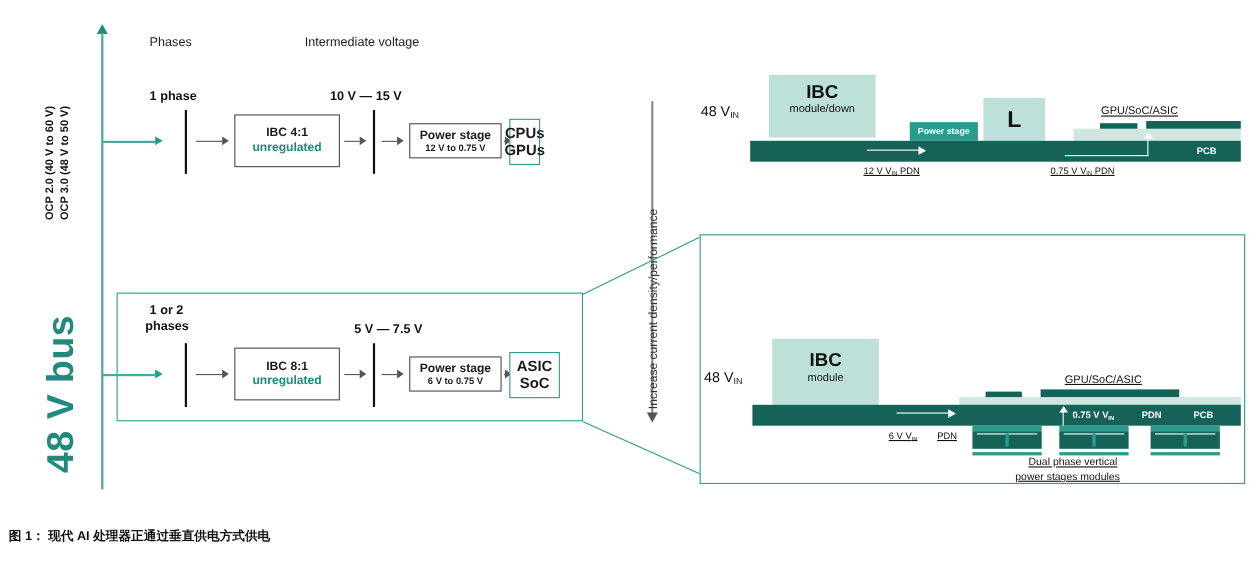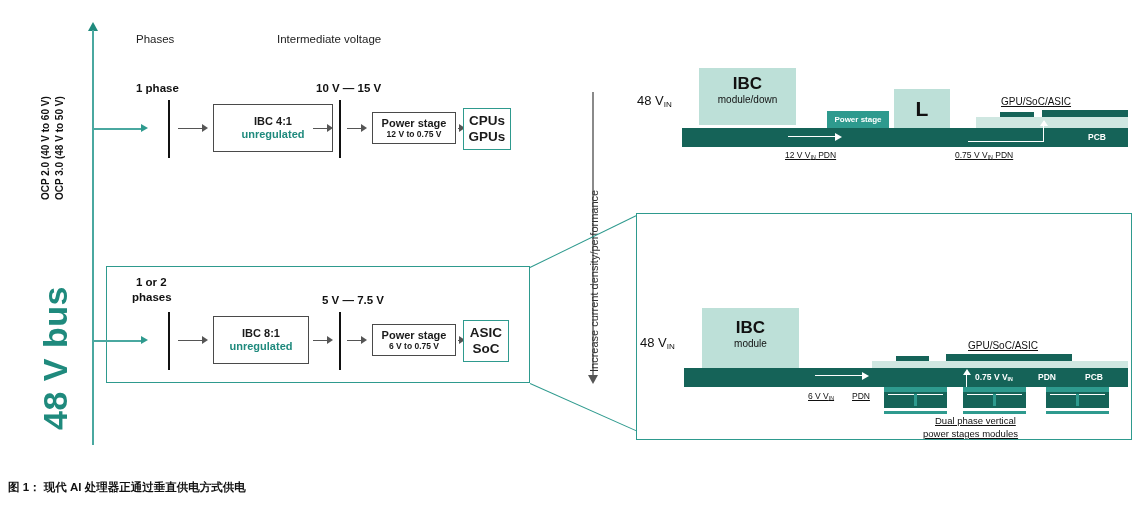--- a/index.html
+++ b/index.html
@@ -99,43 +99,43 @@
 
   <div class="abs tealwire" style="left:93px;top:128px;width:48px;"></div>
   <div class="abs tealtip" style="left:141px;top:124px;"></div>
 
   <div class="abs lbl-bold" style="left:136px;top:82px;">1 phase</div>
   <div class="abs bar" style="left:168px;top:100px;height:58px;"></div>
 
   <div class="abs gwire" style="left:178px;top:128px;width:24px;"></div>
   <div class="abs gtip" style="left:202px;top:124px;"></div>
 
-  <div class="abs boxdark" style="left:213px;top:104px;width:120px;height:48px;">
+  <div class="abs boxdark" style="left:213px;top:104px;width:96px;height:48px;">
     <div class="bx-t1">IBC 4:1</div>
     <div class="bx-t1 teal-txt">unregulated</div>
   </div>
 
   <div class="abs gwire" style="left:313px;top:128px;width:14px;"></div>
   <div class="abs gtip" style="left:327px;top:124px;"></div>
 
-  <div class="abs lbl-bold" style="left:316px;top:82px;">10 V — 15 V</div>
+  <div class="abs lbl-bold" style="left:300px;top:82px;">10 V — 15 V</div>
   <div class="abs bar" style="left:339px;top:100px;height:58px;"></div>
 
   <div class="abs gwire" style="left:347px;top:128px;width:14px;"></div>
   <div class="abs gtip" style="left:361px;top:124px;"></div>
 
   <div class="abs boxdark" style="left:372px;top:112px;width:84px;height:32px;">
     <div class="bx-t1">Power stage</div>
     <div class="bx-t2">12 V to 0.75 V</div>
   </div>
 
   <div class="abs gwire" style="left:458px;top:128px;width:12px;"></div>
   <div class="abs gtip" style="left:459px;top:124px;"></div>
 
-  <div class="abs boxteal" style="left:463px;top:108px;width:48px;height:42px;">
+  <div class="abs boxteal" style="left:463px;top:108px;width:28px;height:42px;">
     <div class="bx-big">CPUs</div>
     <div class="bx-big">GPUs</div>
   </div>
 
   <div class="abs groupbox" style="left:106px;top:266px;width:424px;height:117px;"></div>
 
   <div class="abs tealwire" style="left:93px;top:340px;width:48px;"></div>
   <div class="abs tealtip" style="left:141px;top:336px;"></div>
 
   <div class="abs lbl-bold" style="left:136px;top:276px;">1 or 2</div>

